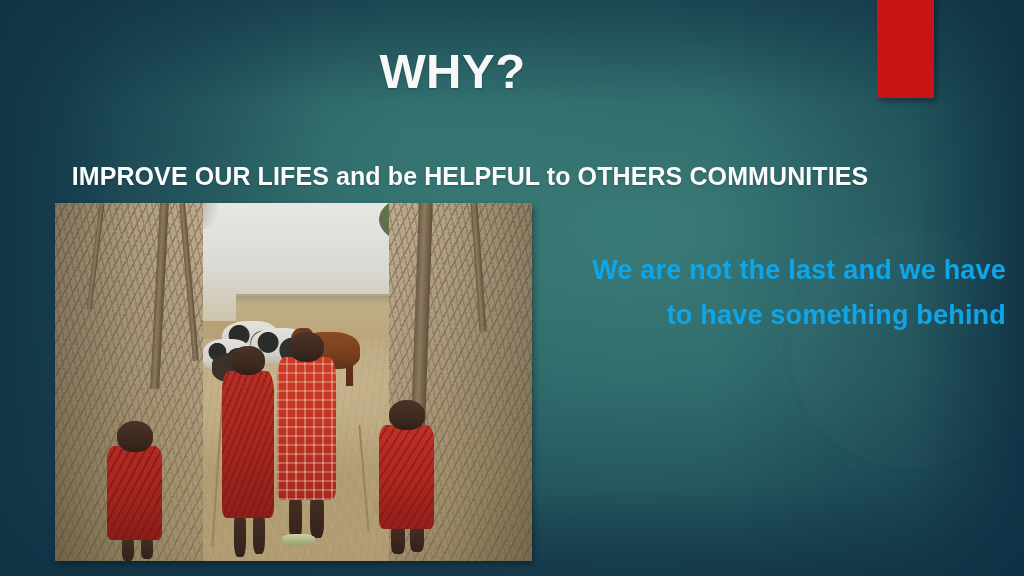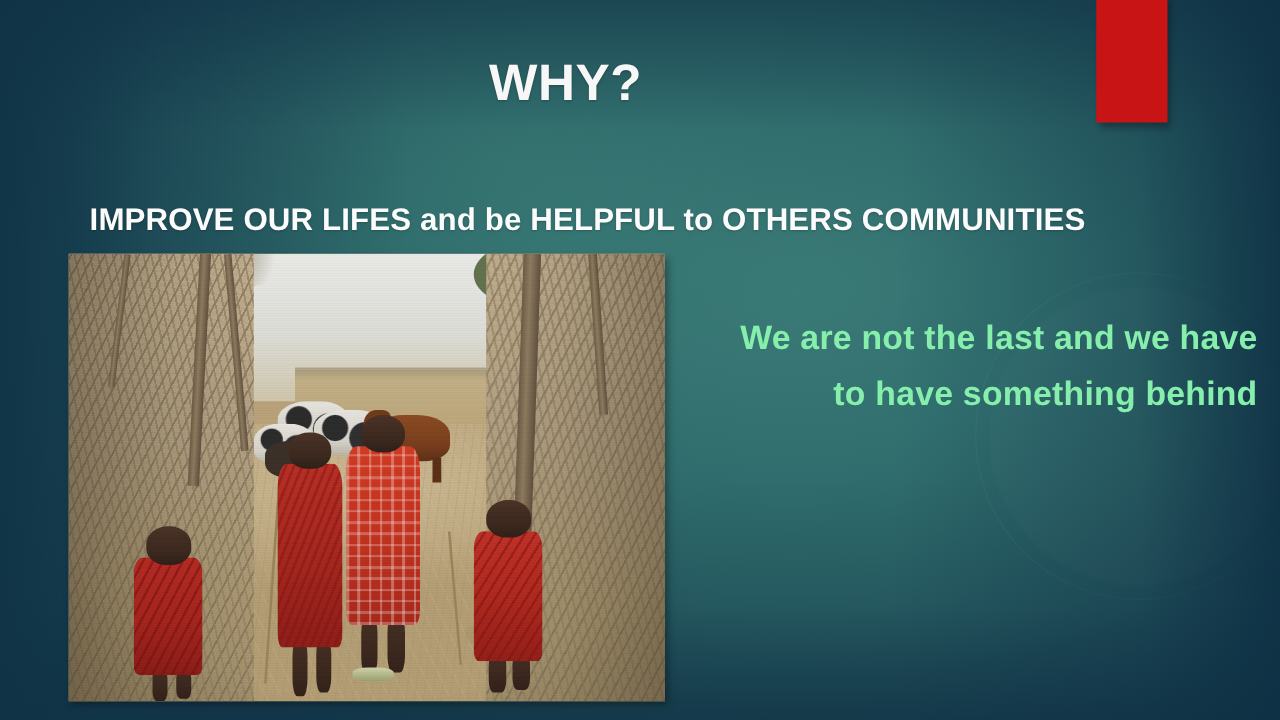--- a/index.html
+++ b/index.html
@@ -71,21 +71,21 @@
     box-shadow: 3px 4px 5px rgba(0,0,0,0.30);
   }
 
   
   .title {
     position: absolute;
     left: 0; top: 43px;
     width: 905px;
     text-align: center;
     color: #f7f7f7;
-    font-size: 41px;
+    font-size: 49px;
     font-weight: bold;
     letter-spacing: 0.5px;
     text-shadow: 0 1px 2px rgba(0,0,0,0.25);
   }
 
   
   .subtitle {
     position: absolute;
     left: 0; top: 162px;
     width: 940px;
@@ -97,21 +97,21 @@
     text-shadow: 0 1px 2px rgba(0,0,0,0.22);
     white-space: nowrap;
   }
 
   
   .quote {
     position: absolute;
     left: 520px; top: 248px;
     width: 486px;
     text-align: right;
-    color: #86efac;
+    color: #0ea5e9;
     font-size: 27px;
     font-weight: bold;
     line-height: 1.65;
     letter-spacing: 0.2px;
   }
   .quote-line { display: block; }
 
   
   .photo {
     position: absolute;

